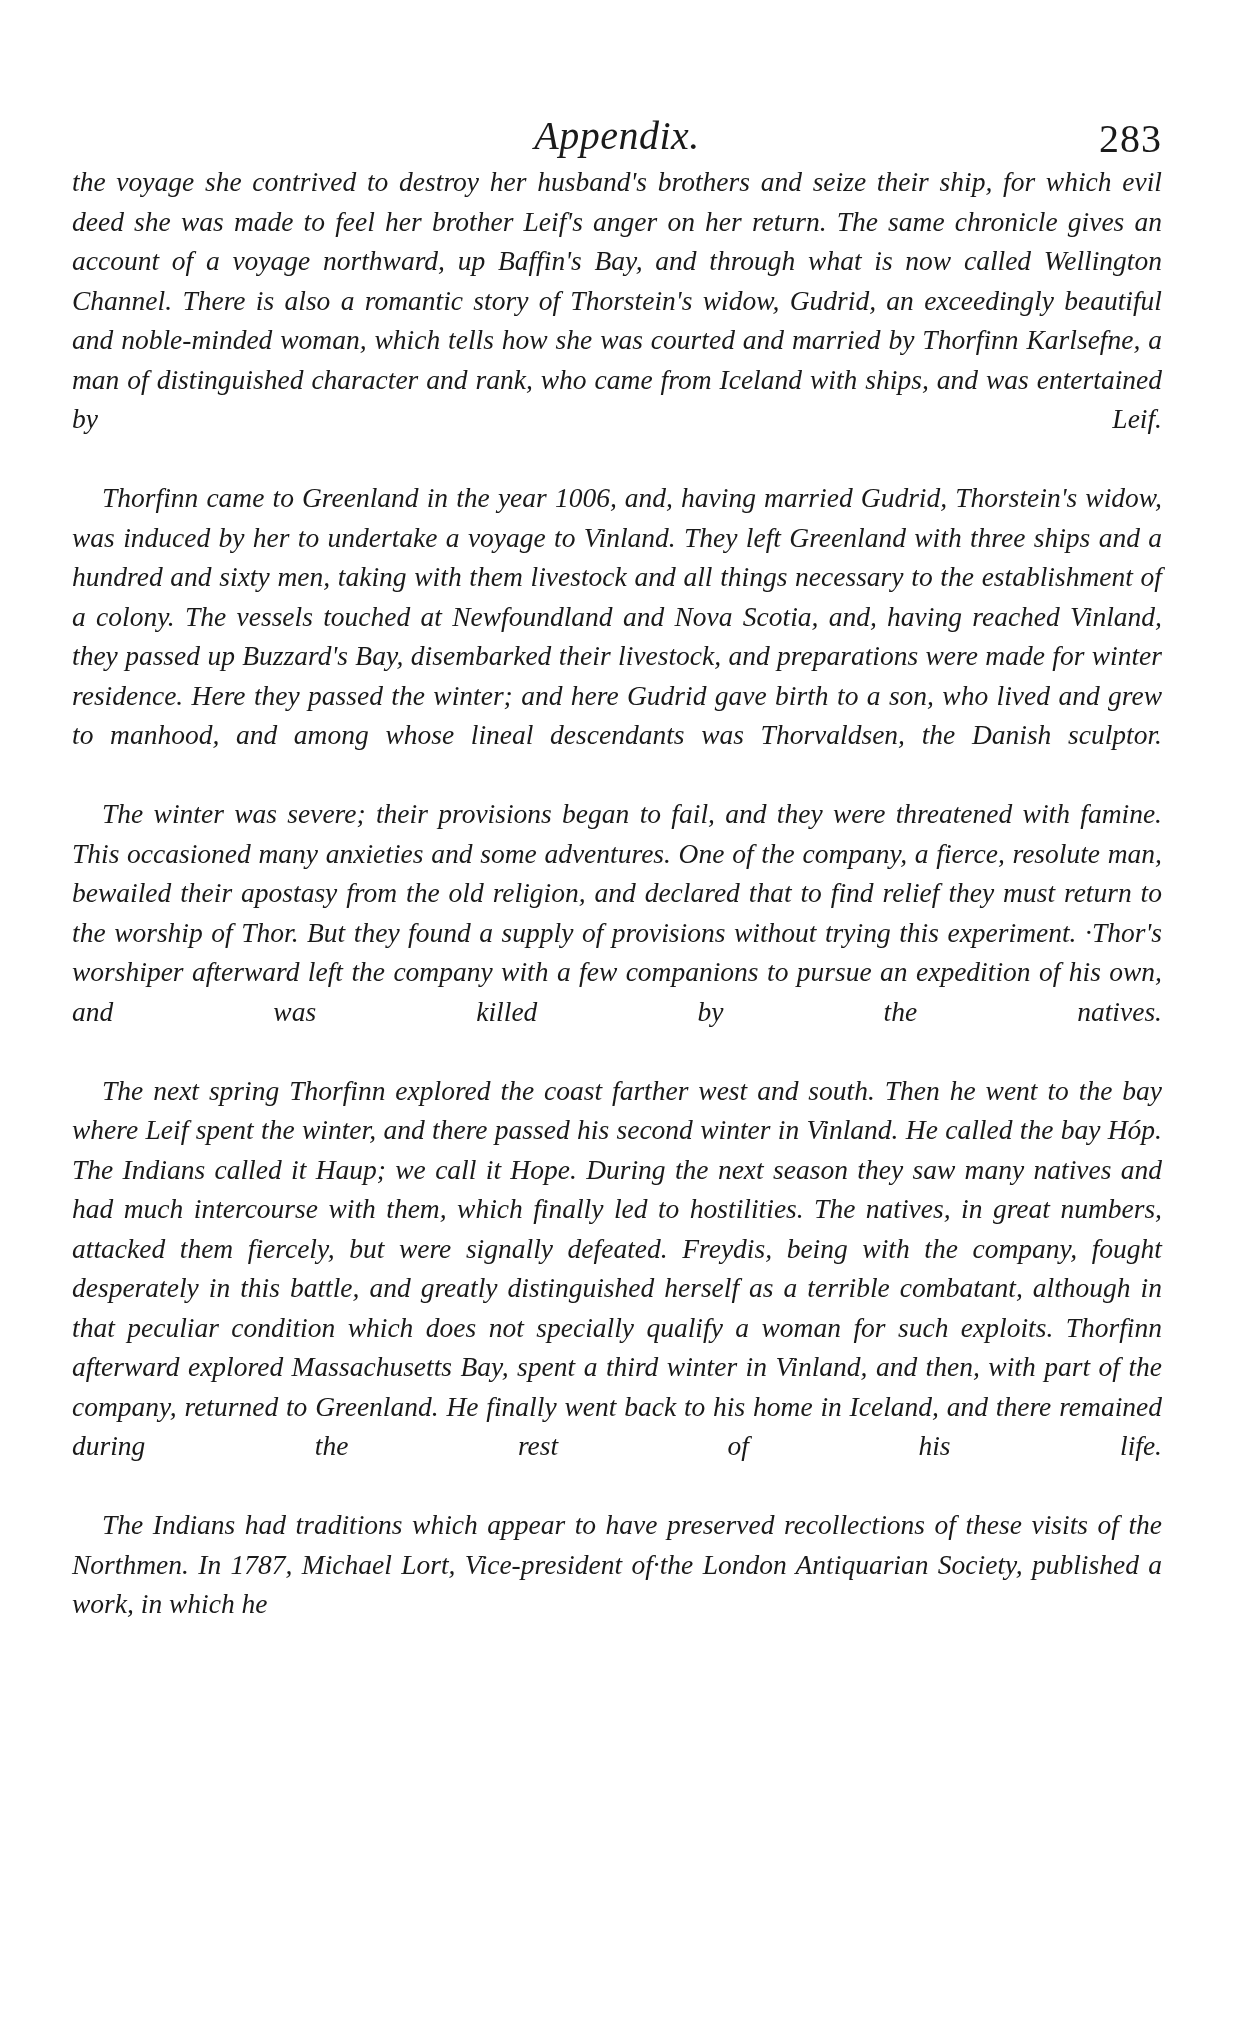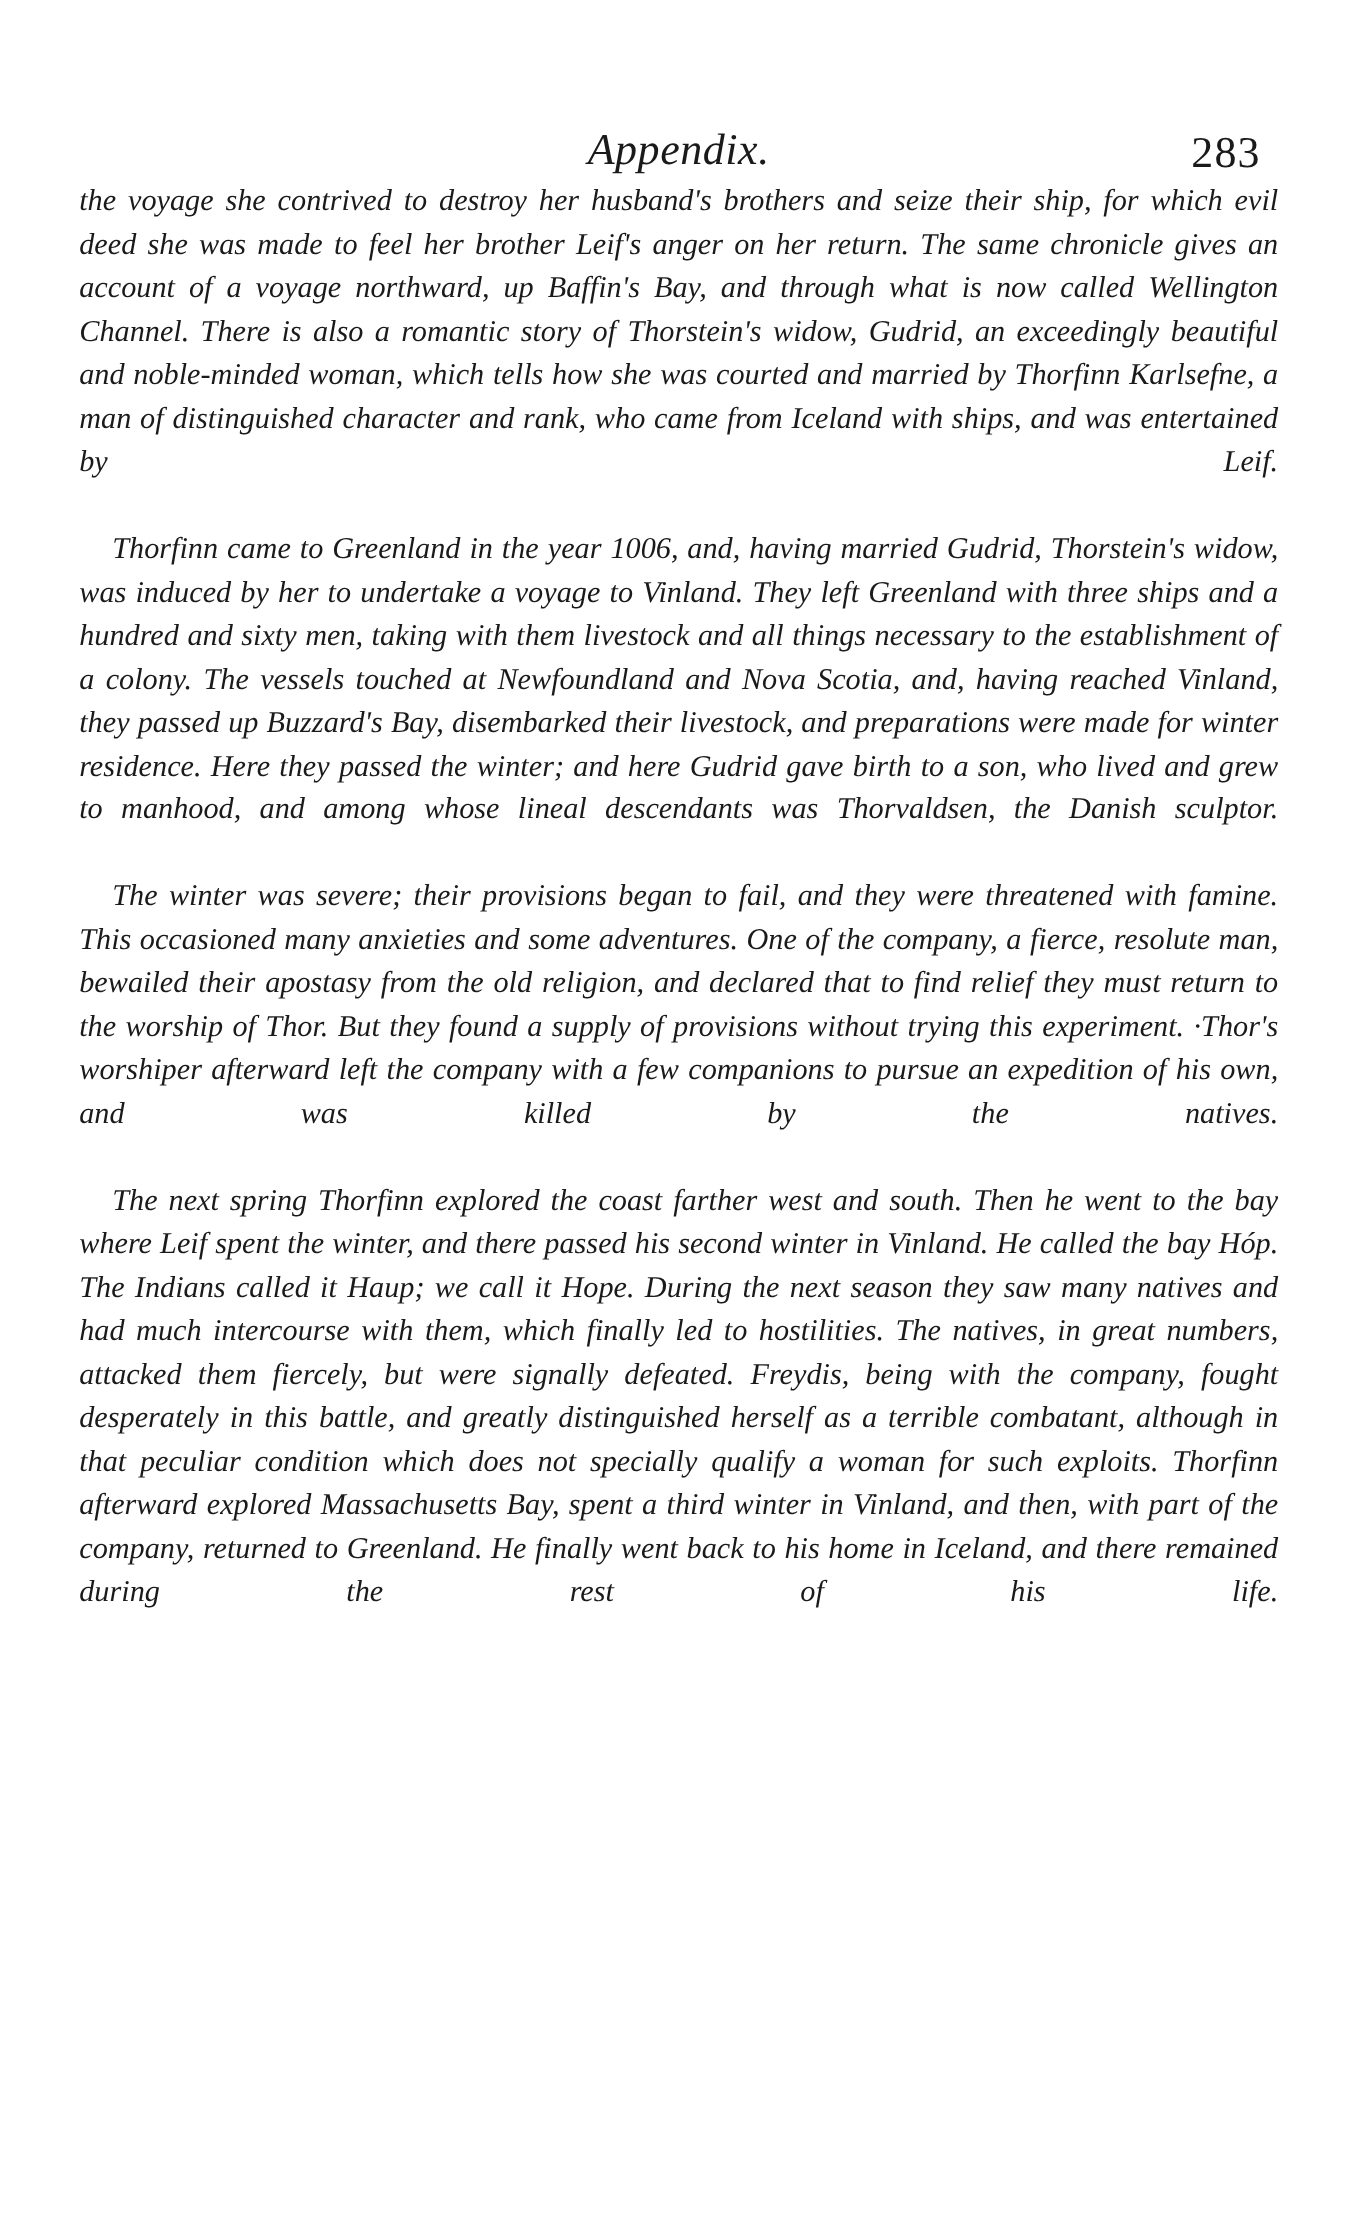--- a/index.html
+++ b/index.html
@@ -32,21 +32,21 @@
     left: 50%;
     transform: translateX(-50%);
     top: 112px;
     font-style: italic;
     font-size: 40px;
     letter-spacing: 0.5px;
     white-space: nowrap;
   }
   .header-pageno {
     position: absolute;
-    right: 16px;
+    right: 0;
     top: 115px;
     font-size: 40px;
     letter-spacing: 1px;
   }
   .body-text {
     margin: 32px 95px 0 60px;
     font-size: 27.5px;
     line-height: 39.5px;
     text-align: justify;
     text-justify: inter-word;
@@ -78,15 +78,16 @@
   <div class="header">
     <div class="header-title">Appendix.</div>
     <div class="header-pageno">283</div>
   </div>
 
   <div class="body-text">
     <p class="no-indent">the voyage she contrived to destroy her husband's brothers and seize their ship, for which evil deed she was made to feel her brother Leif's anger on her return. The same chronicle gives an account of a voyage northward, up Baffin's Bay, and through what is now called Wellington Channel. There is also a romantic story of Thorstein's widow, Gudrid, an exceedingly beautiful and noble-minded woman, which tells how she was courted and married by Thorfinn Karlsefne, a man of distinguished character and rank, who came from Iceland with ships, and was entertained by Leif.</p>
     <p>Thorfinn came to Greenland in the year 1006, and, having married Gudrid, Thorstein's widow, was induced by her to undertake a voyage to Vinland. They left Greenland with three ships and a hundred and sixty men, taking with them livestock and all things necessary to the establishment of a colony. The vessels touched at Newfoundland and Nova Scotia, and, having reached Vinland, they passed up Buzzard's Bay, disembarked their livestock, and preparations were made for winter residence. Here they passed the winter; and here Gudrid gave birth to a son, who lived and grew to manhood, and among whose lineal descendants was Thorvaldsen, the Danish sculptor.</p>
     <p>The winter was severe; their provisions began to fail, and they were threatened with famine. This occasioned many anxieties and some adventures. One of the company, a fierce, resolute man, bewailed their apostasy from the old religion, and declared that to find relief they must return to the worship of Thor. But they found a supply of provisions without trying this experiment. ·Thor's worshiper afterward left the company with a few companions to pursue an expedition of his own, and was killed by the natives.</p>
     <p>The next spring Thorfinn explored the coast farther west and south. Then he went to the bay where Leif spent the winter, and there passed his second winter in Vinland. He called the bay Hóp. The Indians called it Haup; we call it Hope. During the next season they saw many natives and had much intercourse with them, which finally led to hostilities. The natives, in great numbers, attacked them fiercely, but were signally defeated. Freydis, being with the company, fought desperately in this battle, and greatly distinguished herself as a terrible combatant, although in that peculiar condition which does not specially qualify a woman for such exploits. Thorfinn afterward explored Massachusetts Bay, spent a third winter in Vinland, and then, with part of the company, returned to Greenland. He finally went back to his home in Iceland, and there remained during the rest of his life.</p>
+    <p class="last-ragged">The Indians had traditions which appear to have preserved recollections of these visits of the Northmen. In 1787, Michael Lort, Vice-president of·the London Antiquarian Society, published a work, in which he</p>
   </div>
 
 </div>
 
 </body></html>

